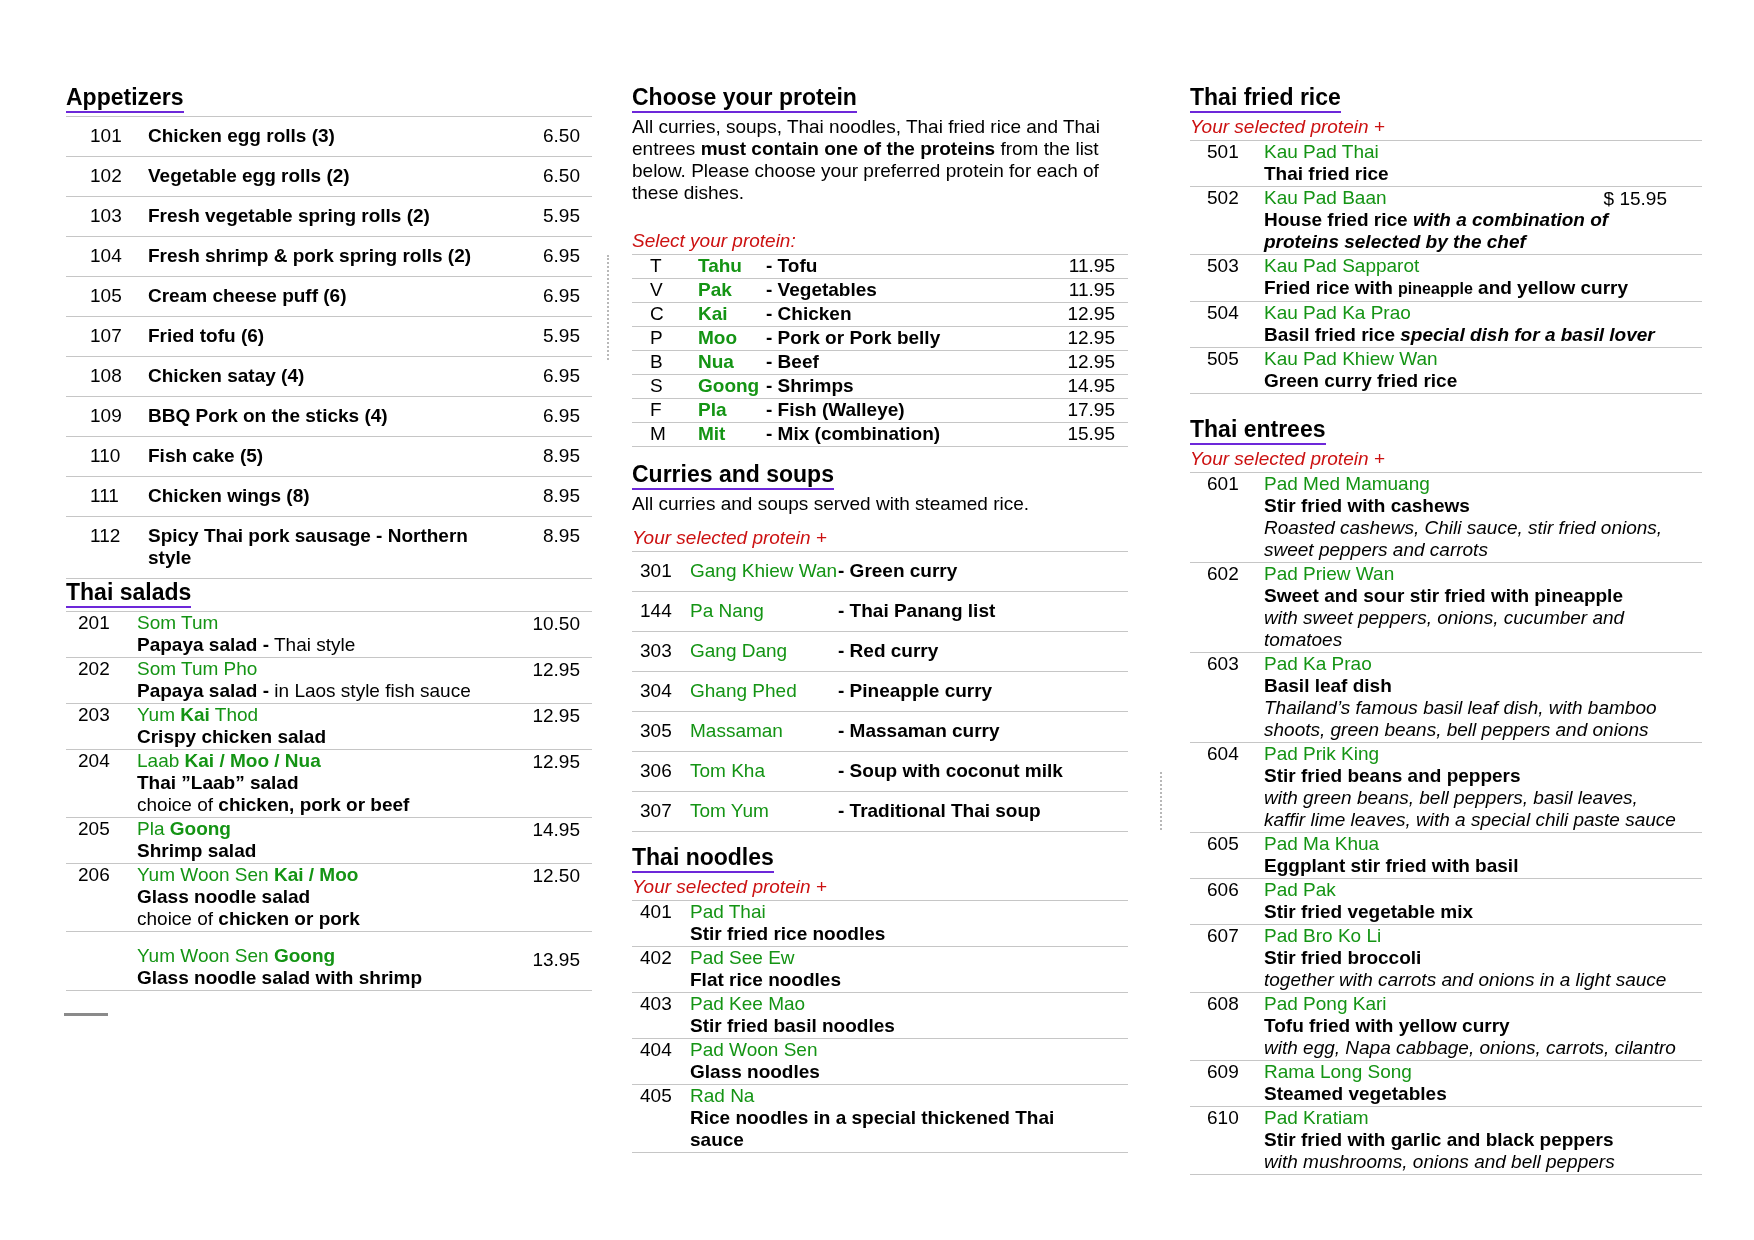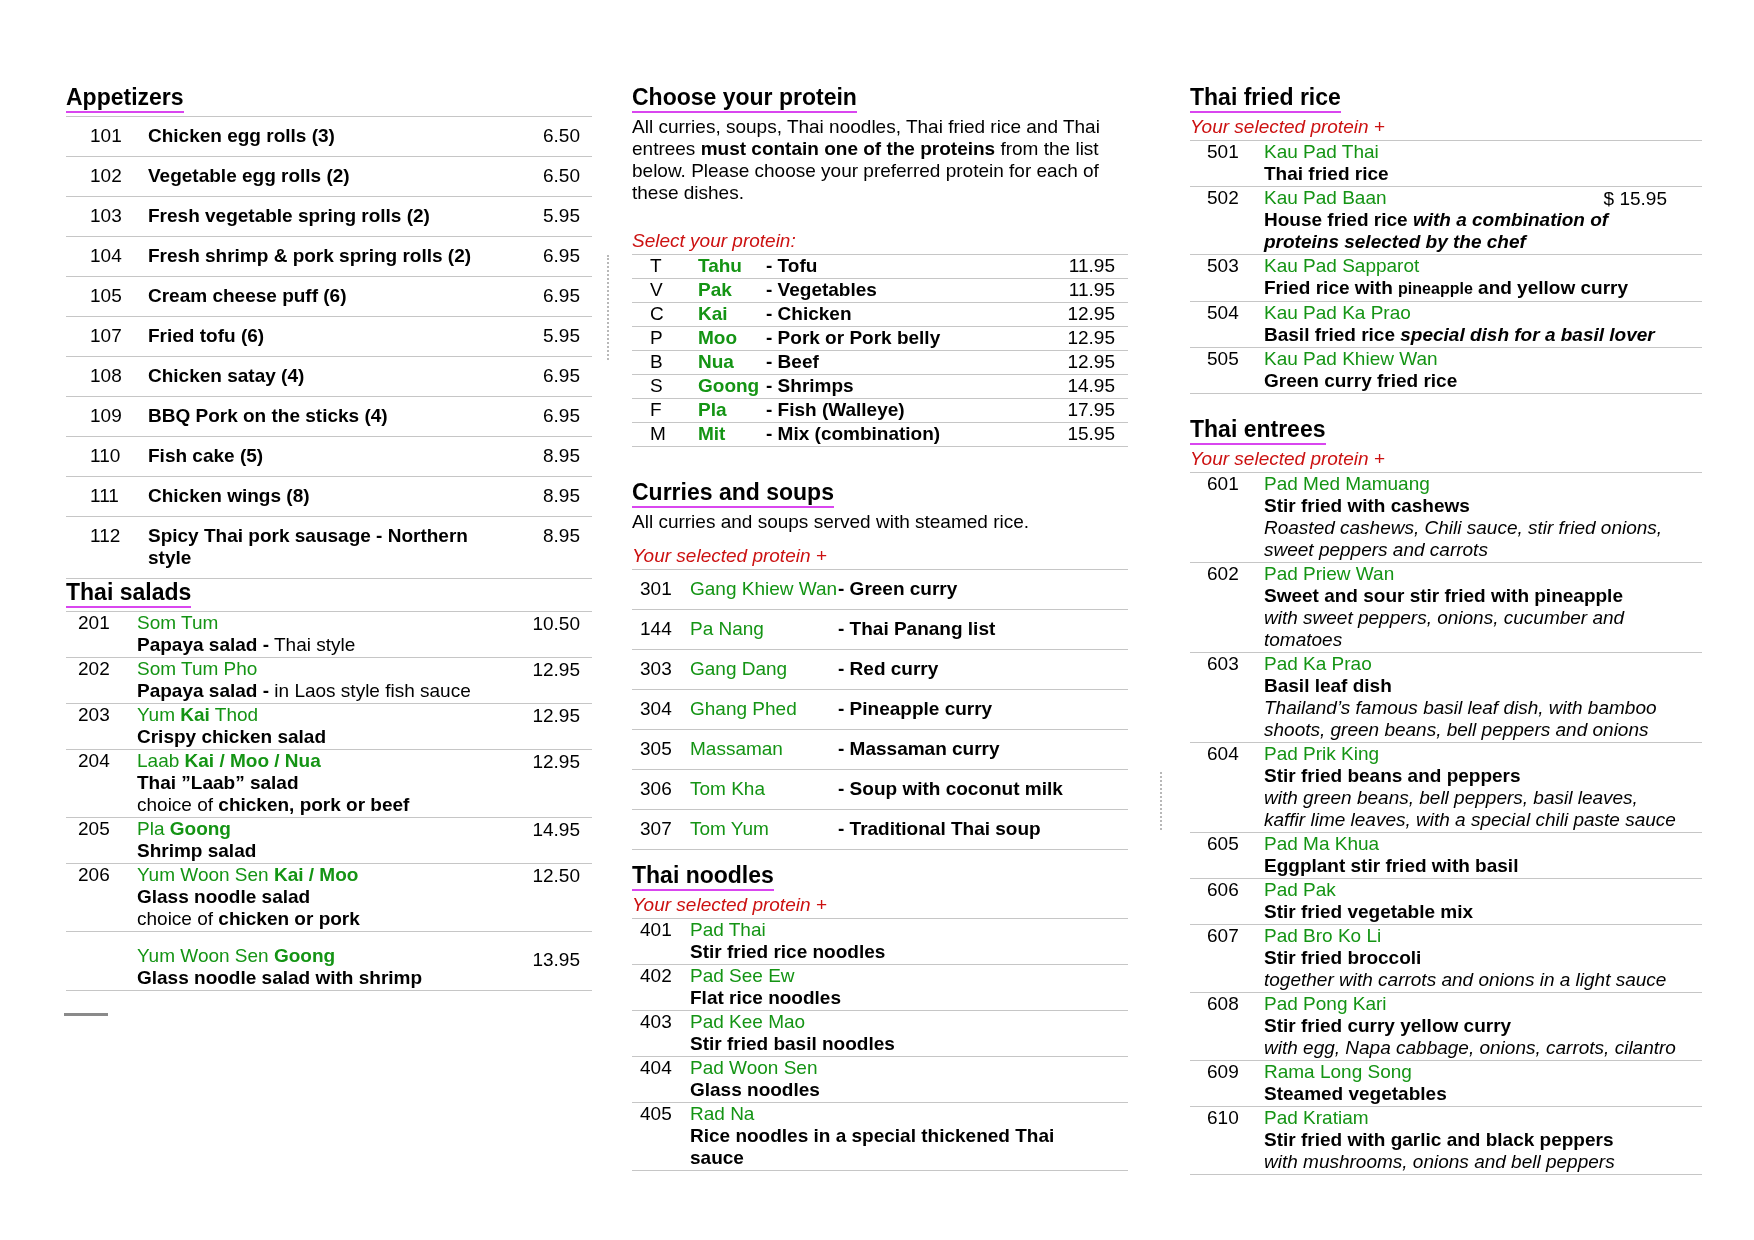--- a/index.html
+++ b/index.html
@@ -5,21 +5,21 @@
   html,body{margin:0;padding:0;background:#ffffff;}
   .page{position:relative;width:1754px;height:1240px;background:#fff;overflow:hidden;
         font-family:"Liberation Sans","DejaVu Sans",sans-serif;font-size:19px;line-height:22px;color:#000;
         --green:#149414;--red:#cc1111;--rule:#c6c6c6;}
   .col{position:absolute;top:84px;}
   #col1{left:66px;width:526px;}
   #col2{left:632px;width:496px;}
   #col3{left:1190px;width:512px;}
 
   h2.title{font-size:23px;line-height:26px;font-weight:bold;margin:0 0 6px 0;}
-  h2.title span{border-bottom:2px solid #d946ef;padding-bottom:1px;}
+  h2.title span{border-bottom:2px solid #6d28d9;padding-bottom:1px;}
 
   .intro{margin:2px 0 0 0;white-space:pre-line;}
   .hint{color:var(--red);font-style:italic;margin:2px 0 2px 0;}
   .select-label{color:var(--red);font-style:italic;margin:26px 0 2px 0;}
 
   .rows{border-bottom:1px solid var(--rule);}
   .row{position:relative;display:flex;align-items:flex-start;border-top:1px solid var(--rule);}
   .num{flex:0 0 auto;}
   .pr{position:absolute;right:12px;top:1px;}
   #col2 .pr{right:13px;}
@@ -51,21 +51,21 @@
 
   .thai{color:var(--green);}
   .blk{display:block;}
   .name{font-weight:bold;white-space:pre-line;}
   .plain{white-space:pre-line;}
   .detail{font-style:italic;white-space:pre-line;}
   .sm{font-size:16px;}
   i.bi{font-style:italic;}
 
   #sec-salads{}
-  #sec-curries{margin-top:32px;}
+  #sec-curries{margin-top:14px;}
   #sec-curries .hint{margin:12px 0 2px 0;}
   #sec-noodles{margin-top:12px;}
   #sec-noodles .hint{margin:0 0 2px 0;}
   #sec-entrees{margin-top:22px;}
   #col3 .hint{margin:0 0 2px 0;}
 
   .dotted-v{position:absolute;width:0;border-left:2px dotted #b8b8b8;}
   #dot1{left:607px;top:255px;height:105px;}
   #dot2{left:1160px;top:772px;height:58px;}
   .corner-mark{position:absolute;left:64px;top:1013px;width:44px;height:3px;background:#8a8a8a;}
@@ -454,21 +454,21 @@
             <div class="body">
               <span class="thai blk">Pad Bro Ko Li</span>
               <span class="name blk">Stir fried broccoli</span>
               <span class="detail blk">together with carrots and onions in a light sauce</span>
             </div>
           </div>
           <div class="row named">
             <span class="num">608</span>
             <div class="body">
               <span class="thai blk">Pad Pong Kari</span>
-              <span class="name blk">Stir fried curry yellow curry</span>
+              <span class="name blk">Tofu fried with yellow curry</span>
               <span class="detail blk">with egg, Napa cabbage, onions, carrots, cilantro</span>
             </div>
           </div>
           <div class="row named">
             <span class="num">609</span>
             <div class="body">
               <span class="thai blk">Rama Long Song</span>
               <span class="name blk">Steamed vegetables</span>
             </div>
           </div>

